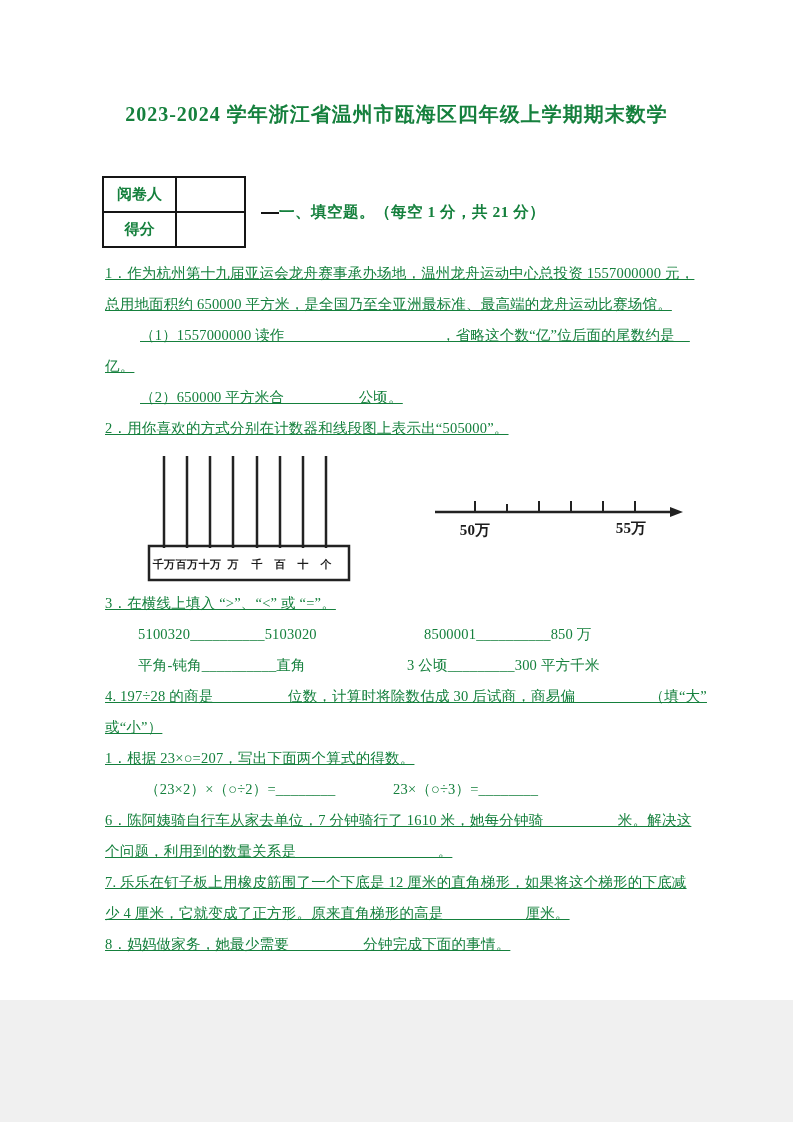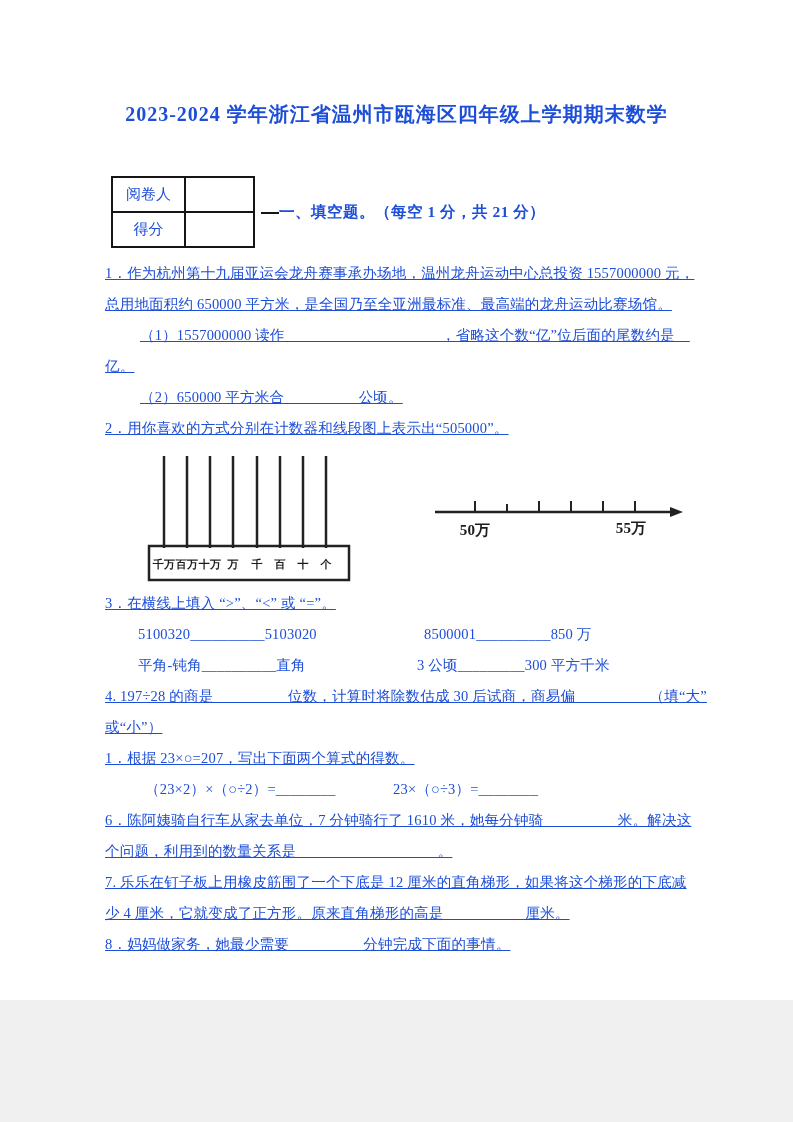--- a/index.html
+++ b/index.html
@@ -2,31 +2,32 @@
 <html><head>
 <meta charset="utf-8">
 <style>
   html,body { margin:0; padding:0; background:#f0f0f0; }
   .page {
     position:relative;
     width:793px; height:1000px;
     margin:0 auto;
     background:#ffffff;
     font-family:"Liberation Serif","DejaVu Serif",serif;
-    color:#1d4ed8;
+    color:#15803d;
     overflow:hidden;
   }
   .title {
     position:absolute; top:95px; left:0; width:100%;
     text-align:center; font-size:20px; font-weight:bold;
     line-height:38px; letter-spacing:1px; margin:0;
   }
   .grader {
-    position:absolute; left:111px; top:176px;
+    position:absolute; left:102px; top:176px;
     border-collapse:collapse;
+    font-weight:bold;
   }
   .grader td {
     border:2px solid #151515;
     height:33px; padding:0;
     text-align:center; vertical-align:middle;
     font-size:15px;
   }
   .grader td.lbl { width:71px; }
   .grader td.val { width:67px; }
   .connector {
@@ -40,21 +41,21 @@
   }
   .body-block {
     position:absolute; left:105px; top:258px; width:592px;
     font-size:14.5px; letter-spacing:0.2px;
   }
   .ln { height:31px; line-height:31px; white-space:nowrap;text-decoration:underline; }
   .ind { padding-left:35px; }
   .rel { position:relative; }
   .abs { position:absolute; top:0; white-space:nowrap; }
   .pL33 { left:33px; } .pL40 { left:40px;text-align:center; }
-  .pR295 { left:295px;margin-left:24px; } .pR302 { left:302px;margin-left:10px; } .pR288 { left:288px; }
+  .pR295 { left:295px;margin-left:24px; } .pR302 { left:302px; } .pR288 { left:288px; }
   .figs { position:relative; height:144px; }
   .counter-svg { position:absolute; left:40px; top:6px; }
   .numline-svg { position:absolute; left:328px; top:40px; }
   svg text {
     font-family:"Liberation Serif","DejaVu Serif",serif;
     fill:#1c1c1c;
   }
   .fig-stroke { stroke:#222; fill:none; }
 </style>
 </head>

